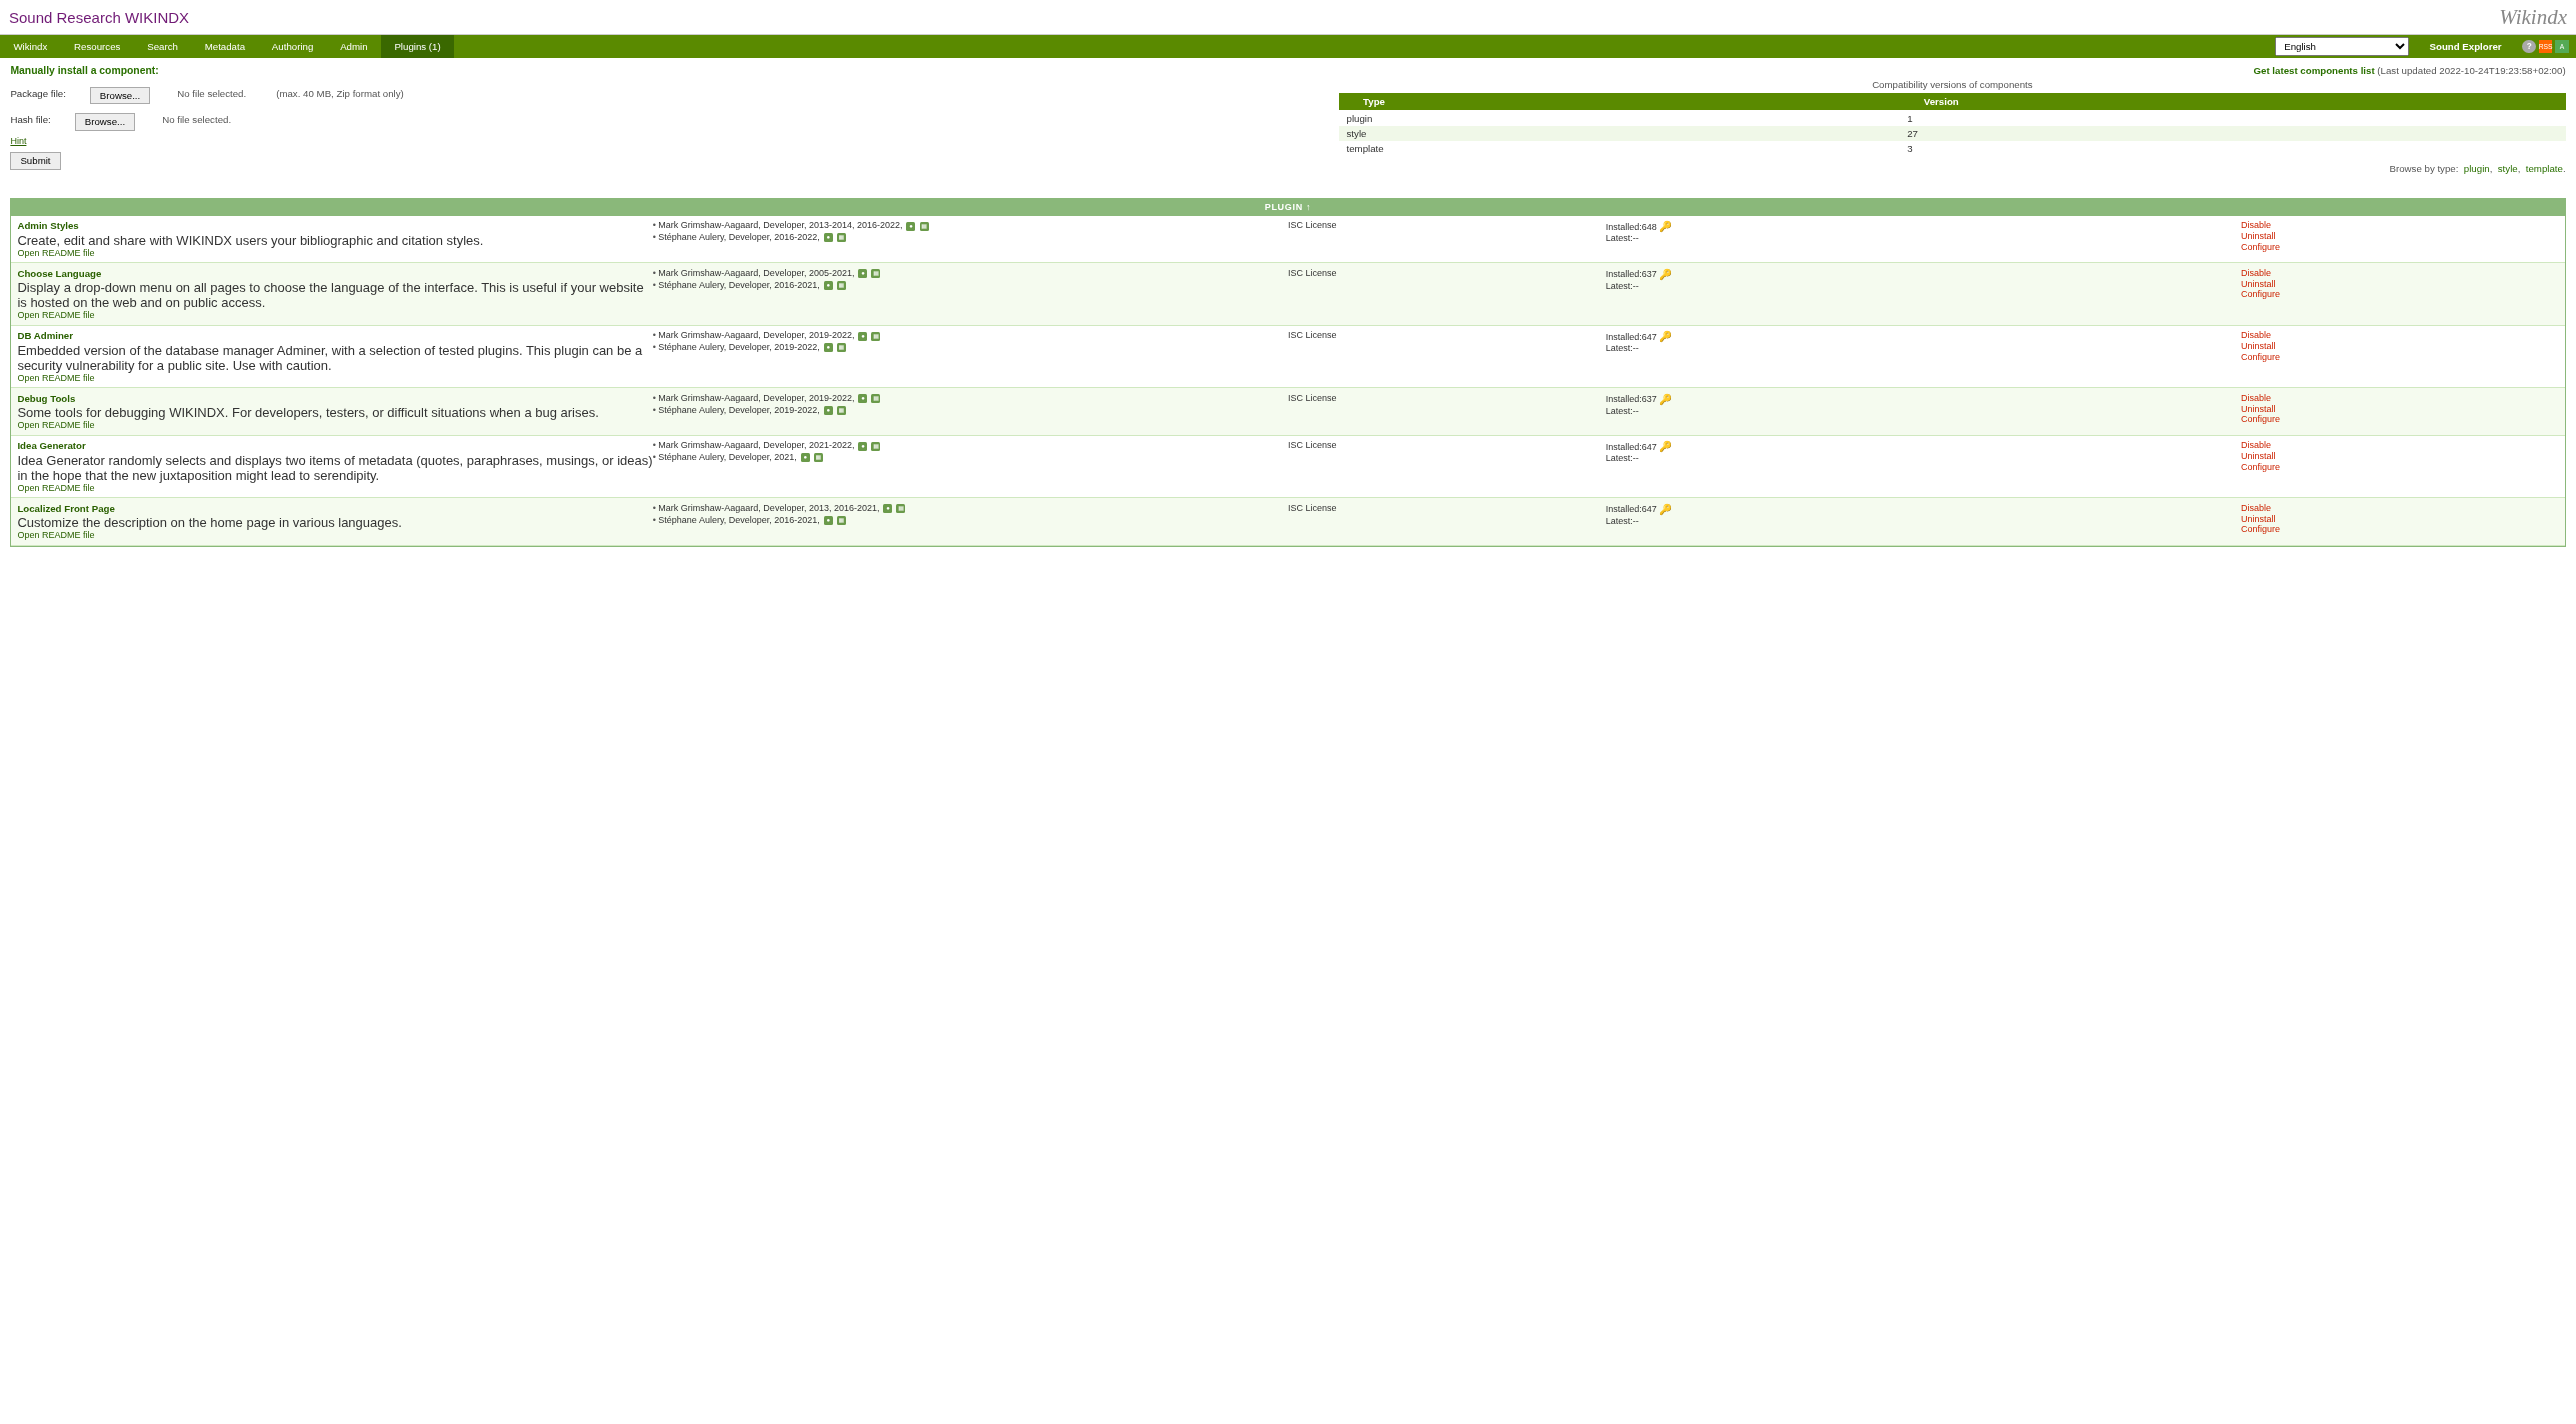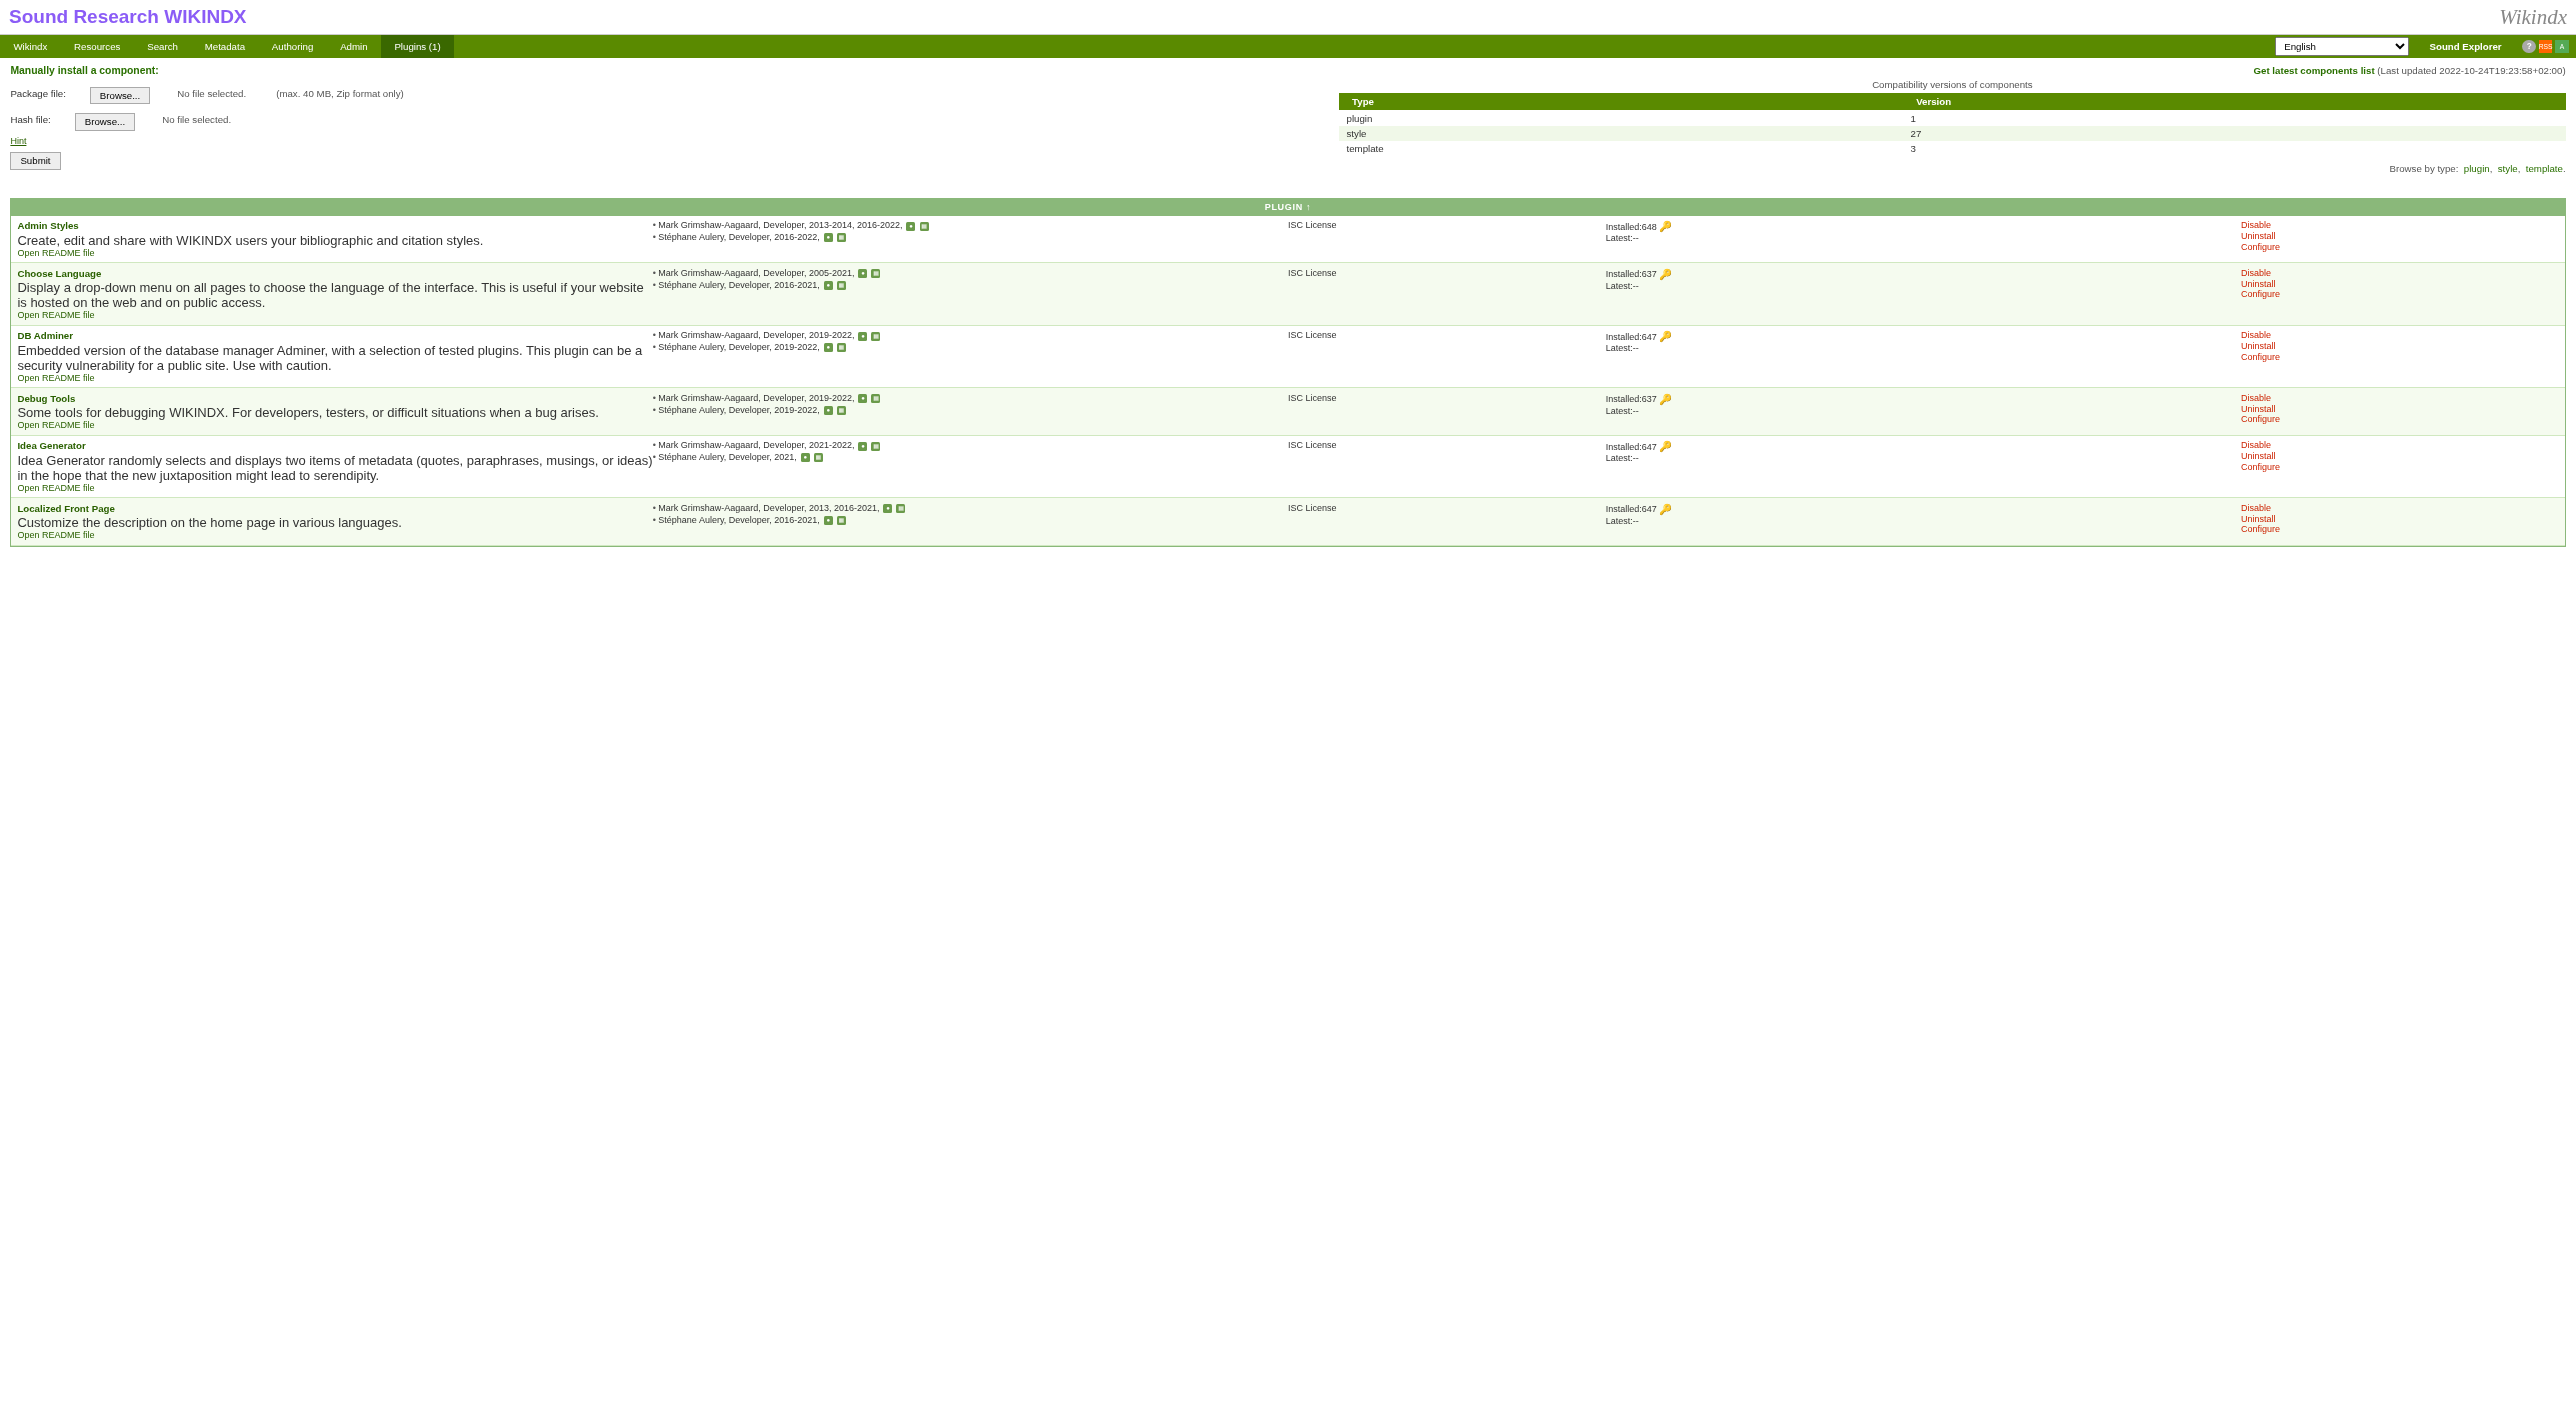--- a/index.html
+++ b/index.html
@@ -1,20 +1,20 @@
 <!DOCTYPE html>
 <html style="font-size:12px"><head>
   <meta charset="utf-8">
   <style>
     * { box-sizing: border-box; margin: 0; padding: 0; }
     body { font-family: Arial, sans-serif; font-size: 9.7px; background: #fff; color: #333; }
 
     
     .site-header { display: flex; align-items: center; justify-content: space-between; padding: 4.5px 9px; border-bottom: 0.7px solid #ccc; }
-    .site-title { font-size: 19px; font-weight: bold; color: #8b5cf6; }
+    .site-title { font-size: 15px; font-weight: normal; color: #701a75; }
     .wikindx-logo { font-size: 21px; font-family: Georgia, serif; color: #888; font-style: italic; }
 
     
     .nav-bar { display: flex; align-items: center; background: #5a8a00; padding: 0; }
     .nav-bar a, .nav-bar .nav-item { color: #fff; text-decoration: none; padding: 6px 13.4px; font-size: 9.7px; cursor: pointer; display: inline-block; }
     .nav-bar .plugins-btn { background: #3a6800; }
     .nav-spacer { flex: 1; }
     .nav-right { display: flex; align-items: center; gap: 7.4px; padding-right: 7.4px; }
     .lang-select { padding: 2.2px 4.5px; font-size: 9.7px; min-width: 134px; }
     .sound-explorer-link { color: #8b0000; font-weight: bold; font-size: 9.7px; cursor: pointer; text-decoration: none; }
@@ -31,21 +31,21 @@
     .section-subtitle { font-size: 10.4px; font-weight: bold; color: #2a7000; margin-bottom: 6px; }
 
     .install-row { display: flex; align-items: center; gap: 24px; margin-bottom: 4.5px; font-size: 9.7px; }
     .install-row label { font-size: 9.7px; }
     .file-info { color: #555; margin-left: 3px; }
     .file-constraint { color: #555; margin-left: 6px; }
     .hint-link { color: #2a6000; font-size: 9px; cursor: pointer; text-decoration: underline; }
     .submit-btn { margin-top: 4.5px; padding: 2.2px 9px; font-size: 9.7px; cursor: pointer; background: #eee; border: 0.7px solid #aaa; }
     .compat-title { text-align: center; font-size: 9.7px; color: #555; margin-bottom: 3px; }
     .compat-table { width: 100%; border-collapse: collapse; font-size: 9.7px; }
-    .compat-table th { background: #5a8a00; color: #fff; padding: 3px 13px; text-align: left; }
+    .compat-table th { background: #5a8a00; color: #fff; padding: 3px 24px; text-align: left; }
     .compat-table tr:nth-child(even) { background: #f0f8e8; }
     .compat-table tr:nth-child(odd) { background: #fff; }
     .compat-table td { padding: 2.2px 7.4px; }
 
     
     .get-latest { text-align: right; font-size: 9.7px; color: #555; margin-bottom: 3px; }
     .get-latest a { color: #2a7000; font-weight: bold; cursor: pointer; text-decoration: none; }
 
     
     .browse-by-type { text-align: right; font-size: 9.7px; margin-top: 6px; color: #555; }

